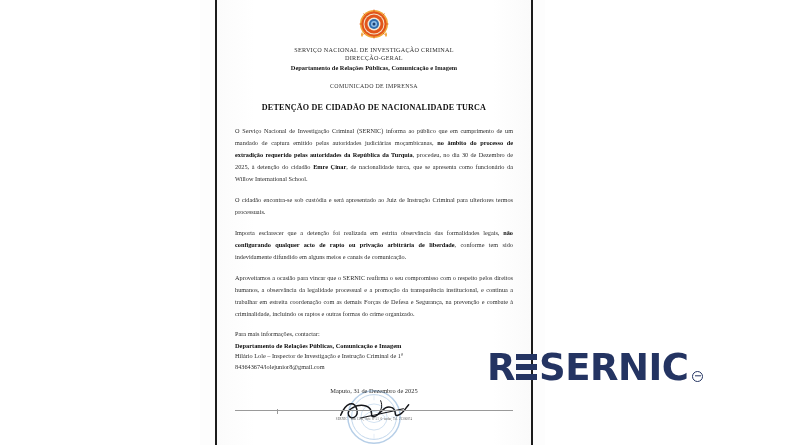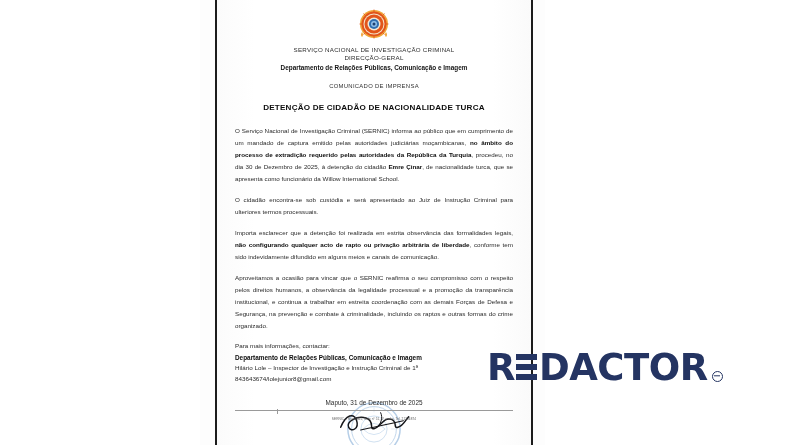--- a/index.html
+++ b/index.html
@@ -53,20 +53,21 @@
     inset: 0;
     background: linear-gradient(90deg, #fbfbfb 0%, #ffffff 12%, #ffffff 88%, #fafafa 100%);
     pointer-events: none;
   }
 
   .page-inner {
     position: relative;
     padding: 0 18px;
     box-sizing: border-box;
     height: 100%;
+    font-family: Liberation Serif, serif;
   }
 
   
   .emblem-wrap {
     text-align: center;
     padding-top: 9px;
   }
   .emblem {
     display: inline-block;
     width: 30px;
@@ -363,18 +364,18 @@
   </div>
 
   <div id="redactor-logo">
     <span class="redactor-text">
       <span>R</span>
       <span class="glyph-e">
           <i></i>
           <i></i>
           <i></i>
         </span>
-      <span>DACTOR</span>
+      <span>SERNIC</span>
       <span class="redactor-reg"></span>
     </span>
   </div>
 
 </div>
 
 </body></html>

